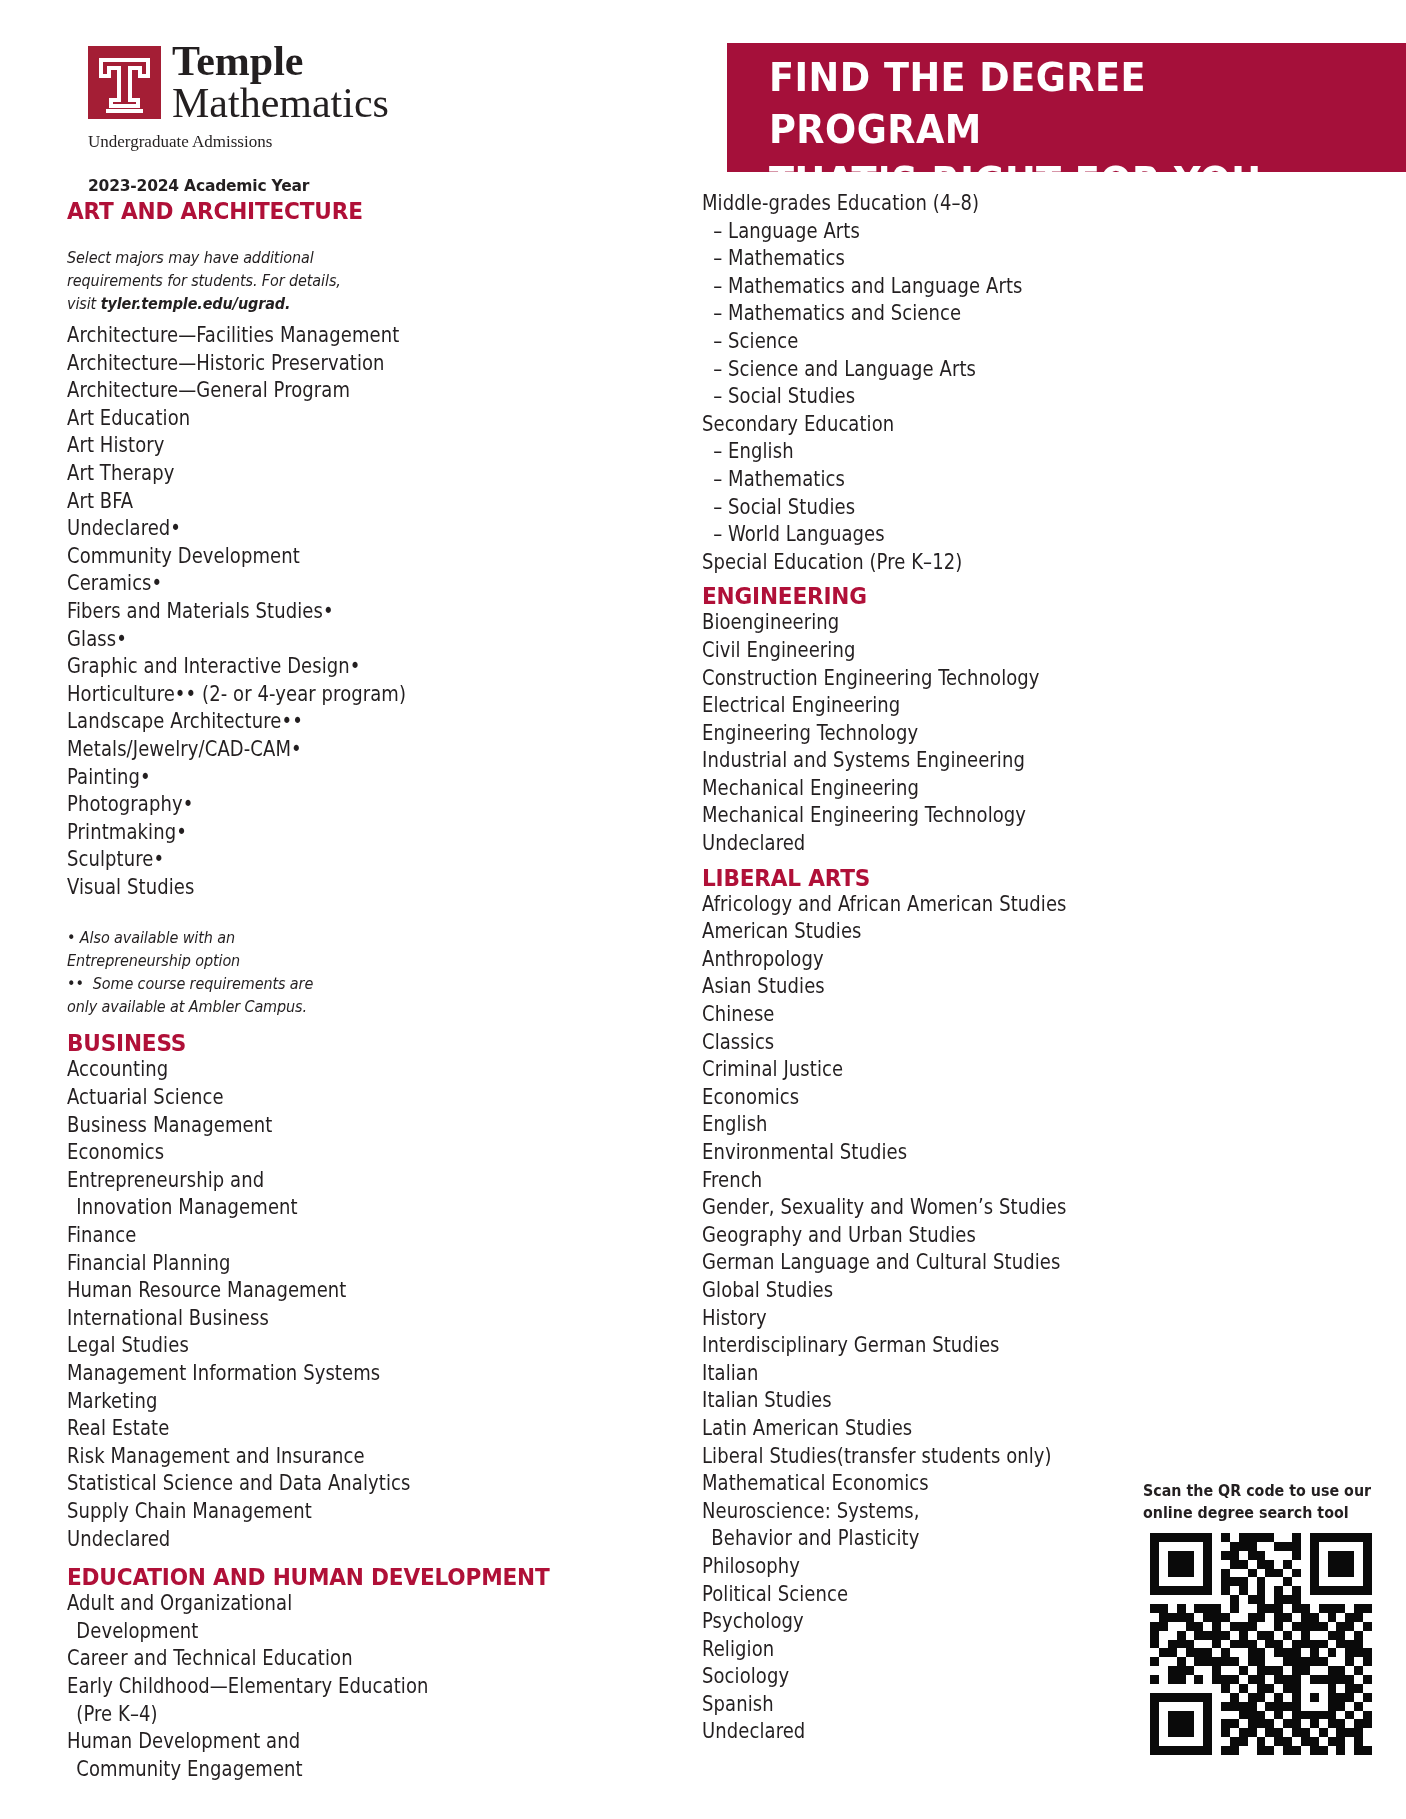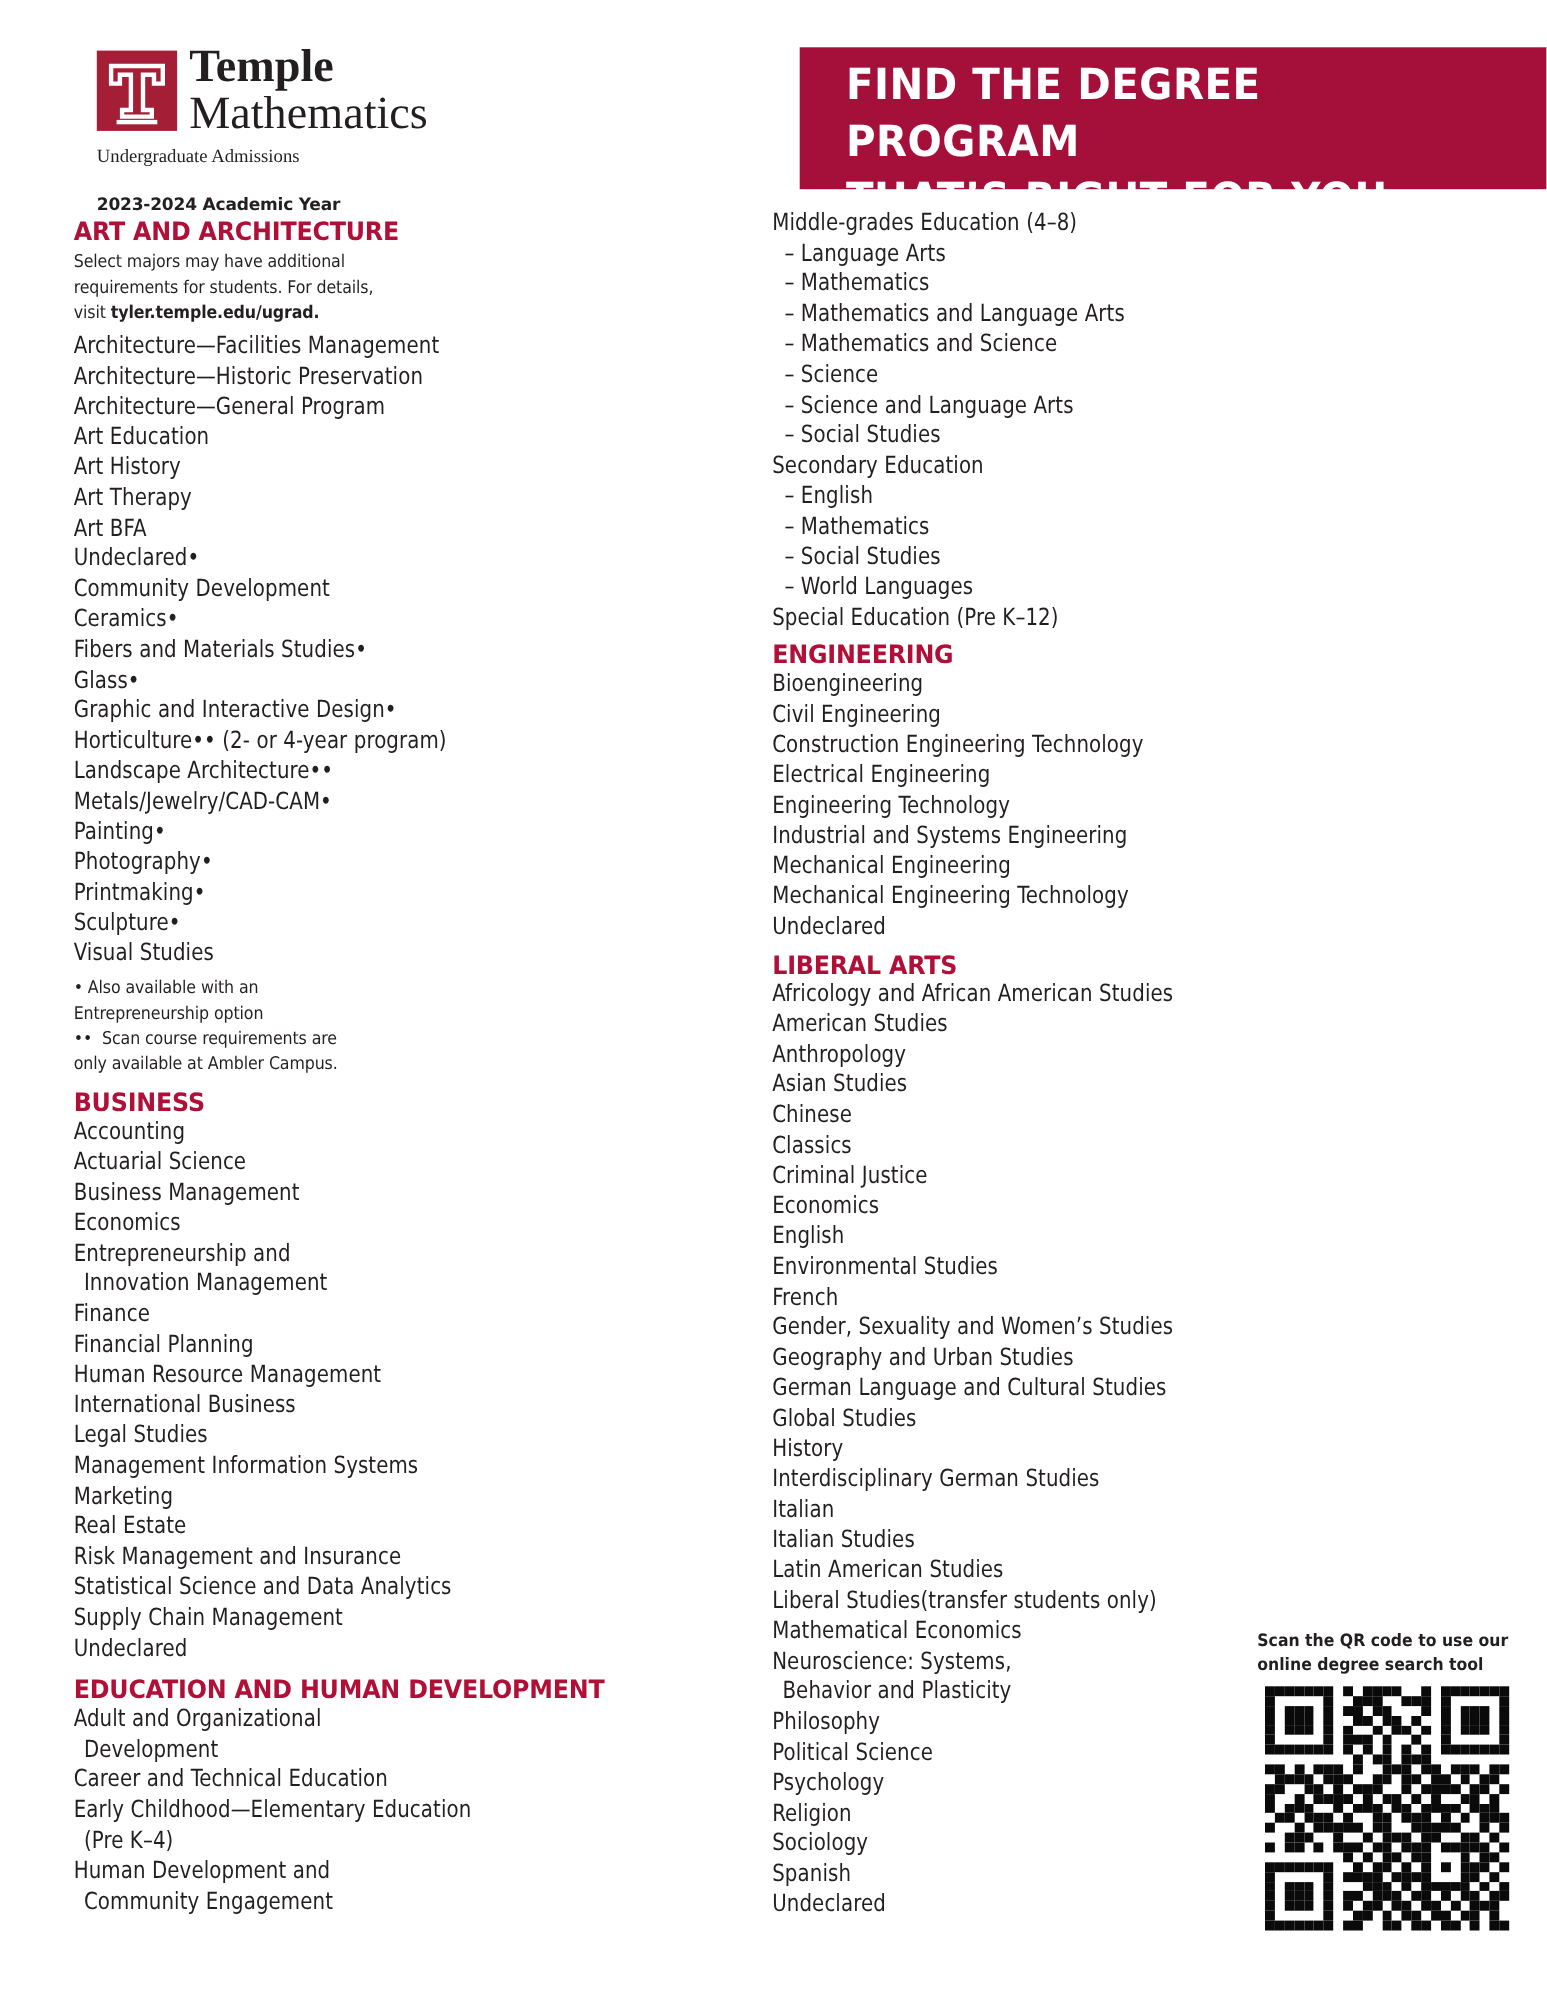--- a/index.html
+++ b/index.html
@@ -20,21 +20,21 @@
   .banner-text { left:769px; top:52px; width:620px; font-family:"DejaVu Sans", sans-serif; font-weight:bold;
                  font-size:39px; line-height:52px; color:#ffffff; letter-spacing:0.5px; transform:scaleX(0.94); transform-origin:left top; }
 
   
   .col { position:absolute; width:560px; }
   .col-left { left:67px; top:196px; }
   .col-right { left:702px; top:189px; }
 
   .sec-title { font-family:"DejaVu Sans", sans-serif; font-weight:bold; color:#b01038; font-size:23px; line-height:30px;
                letter-spacing:-0.2px; transform:scaleX(0.94); transform-origin:left; white-space:nowrap; }
-  .note { font-size:16px; line-height:23px; color:#231f20; letter-spacing:-0.1px; }
+  .note { font-style:italic; font-size:16px; line-height:23px; color:#231f20; letter-spacing:-0.1px;margin-top:20px; }
   .note b { font-weight:bold; }
   .item { font-size:21.5px; line-height:27.6px; white-space:nowrap; letter-spacing:0.1px; transform:scaleX(0.93); transform-origin:left; }
   .item.indent { padding-left:10px; }
   .item.sub { padding-left:12px; }
   .gap-s { height:6px; }
   .gap-m { height:10px; }
 
   
   .qr-label { left:1143px; top:1480px; width:250px; font-family:"DejaVu Sans", sans-serif; font-weight:bold; font-size:15.5px; line-height:22px; color:#231f20; transform:scaleX(0.92); transform-origin:left; }
   .qr { left:1150px; top:1533px; width:222px; height:222px; display:grid; grid-template-columns:repeat(25,1fr); grid-template-rows:repeat(25,1fr); }
@@ -90,21 +90,21 @@
     <div class="item">Painting•</div>
     <div class="item">Photography•</div>
     <div class="item">Printmaking•</div>
     <div class="item">Sculpture•</div>
     <div class="item">Visual Studies</div>
   </div>
   <div class="gap-s"></div>
   <div class="note">
     <div>• Also available with an</div>
     <div>Entrepreneurship option</div>
-    <div style="white-space:pre">••  Scan course requirements are</div>
+    <div style="white-space:pre">••  Some course requirements are</div>
     <div>only available at Ambler Campus.</div>
   </div>
   <div class="gap-m"></div>
 
   <div class="sec-title">BUSINESS</div>
   <div style="margin-top:-3px">
     <div class="item">Accounting</div>
     <div class="item">Actuarial Science</div>
     <div class="item">Business Management</div>
     <div class="item">Economics</div>

